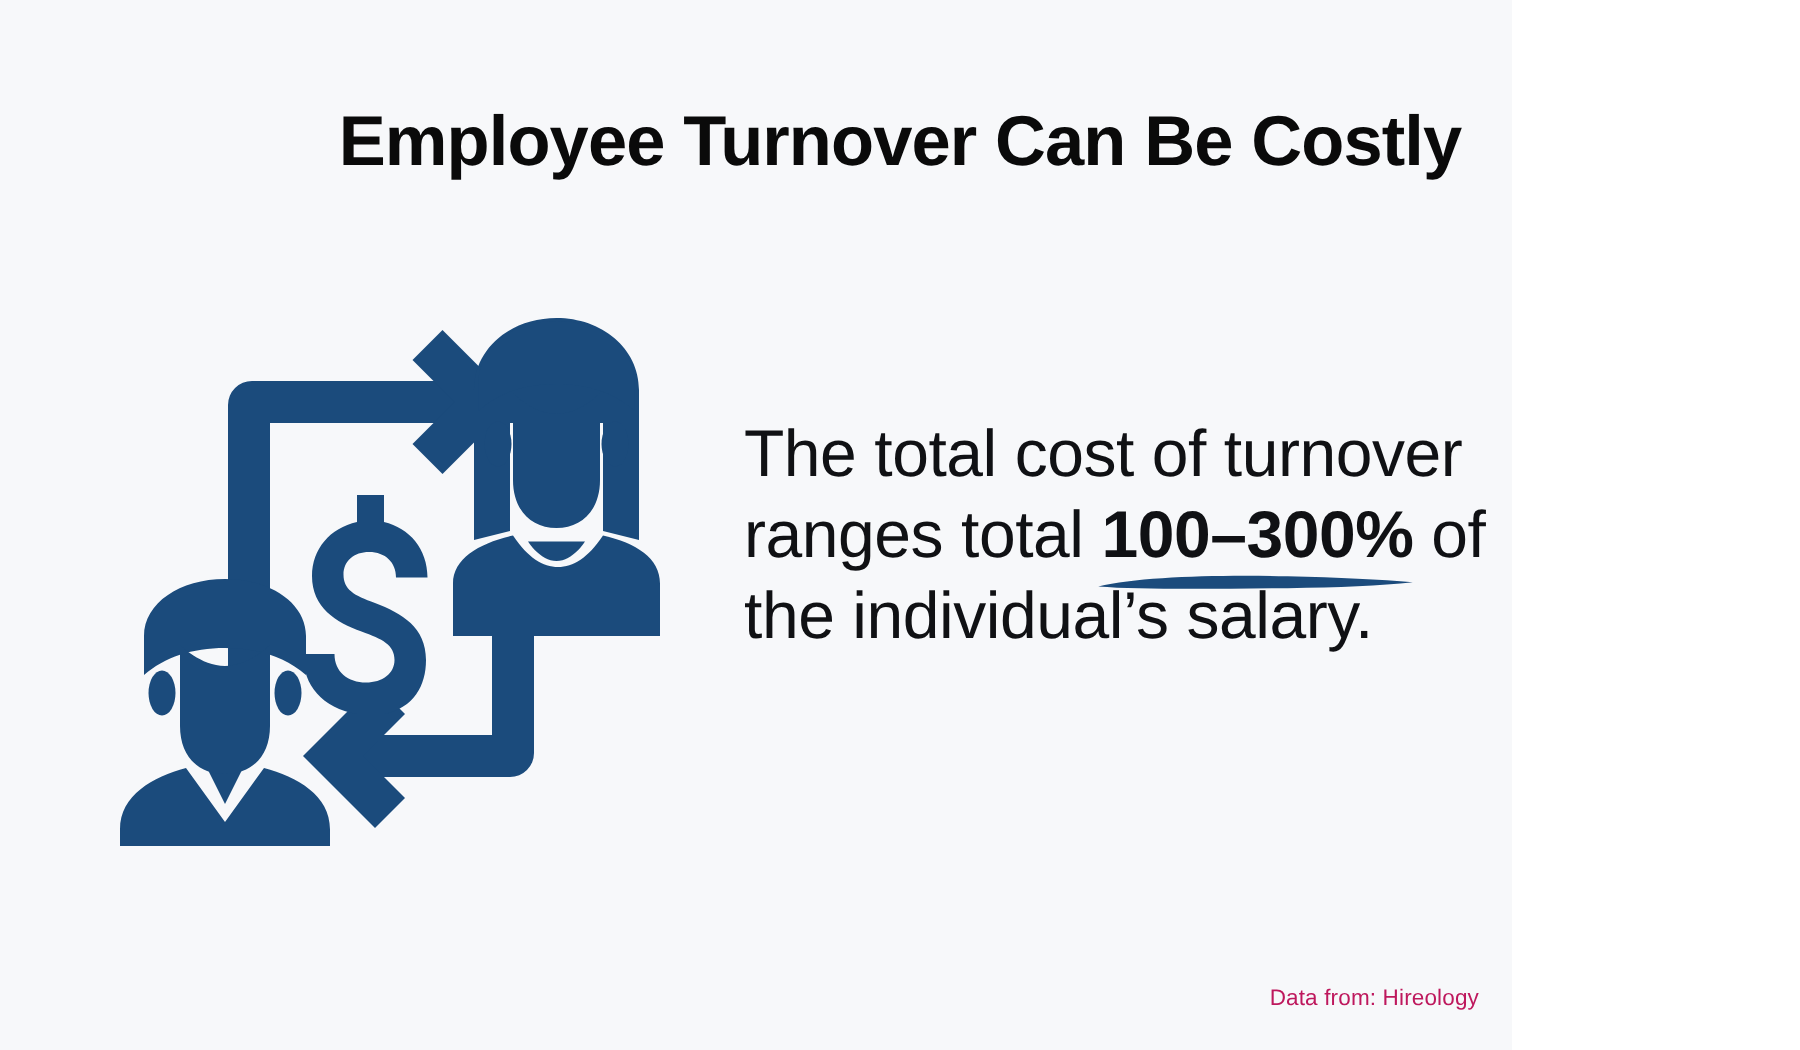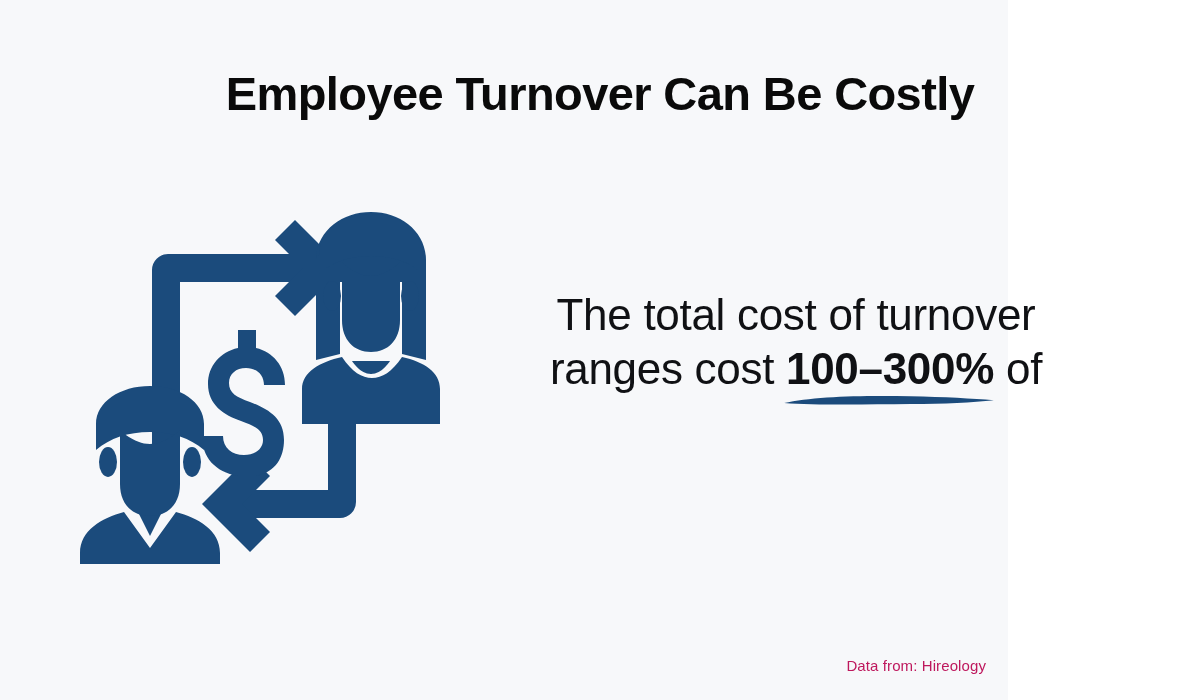--- a/index.html
+++ b/index.html
@@ -50,23 +50,23 @@
   .illustration svg {
     display: block;
     width: 100%;
     height: 100%;
   }
 
   
   .body-block {
     position: absolute;
     left: 496px;
-    top: 288px;
+    top: 276px;
     width: 600px;
-    text-align: center;
+    text-align: left;
   }
   .body-text {
     font-family: "Liberation Sans", sans-serif;
     font-size: 44px;
     font-weight: 400;
     line-height: 54px;
     color: #101114;
     letter-spacing: -0.3px;
     margin: 0;
   }
@@ -175,23 +175,24 @@
           <path d="M40 218 C40 218 54 232 70 232 C86 232 100 218 100 218
                    L100 272 C100 292 88 304 70 304 C52 304 40 292 40 272 Z"></path>
         </g>
 
       </g>
     </svg>
   </div>
 
   <div class="body-block">
     <p class="body-text">The total cost of turnover</p>
-    <p class="body-text"><span>ranges cost </span><span class="highlight"><span>100–300%</span><span class="brush-underline">
+    <p class="body-text"><span>ranges total </span><span class="highlight"><span>100–300%</span><span class="brush-underline">
            <svg viewBox="0 0 200 15" preserveAspectRatio="none" xmlns="http://www.w3.org/2000/svg" aria-hidden="true">
              <path d="M2 10 C28 3.5, 74 2.2, 120 3.2 C152 3.9, 178 5.4, 198 7.2
                       C178 9.6, 152 10.8, 120 11.1 C74 11.6, 28 12.2, 2 10 Z" fill="#1B4B7C"></path>
            </svg>
          </span></span><span> of</span></p>
+    <p class="body-text">the individual’s salary.</p>
   </div>
 
   <div class="source">Data from: Hireology</div>
 
 </div>
 
 </body></html>

